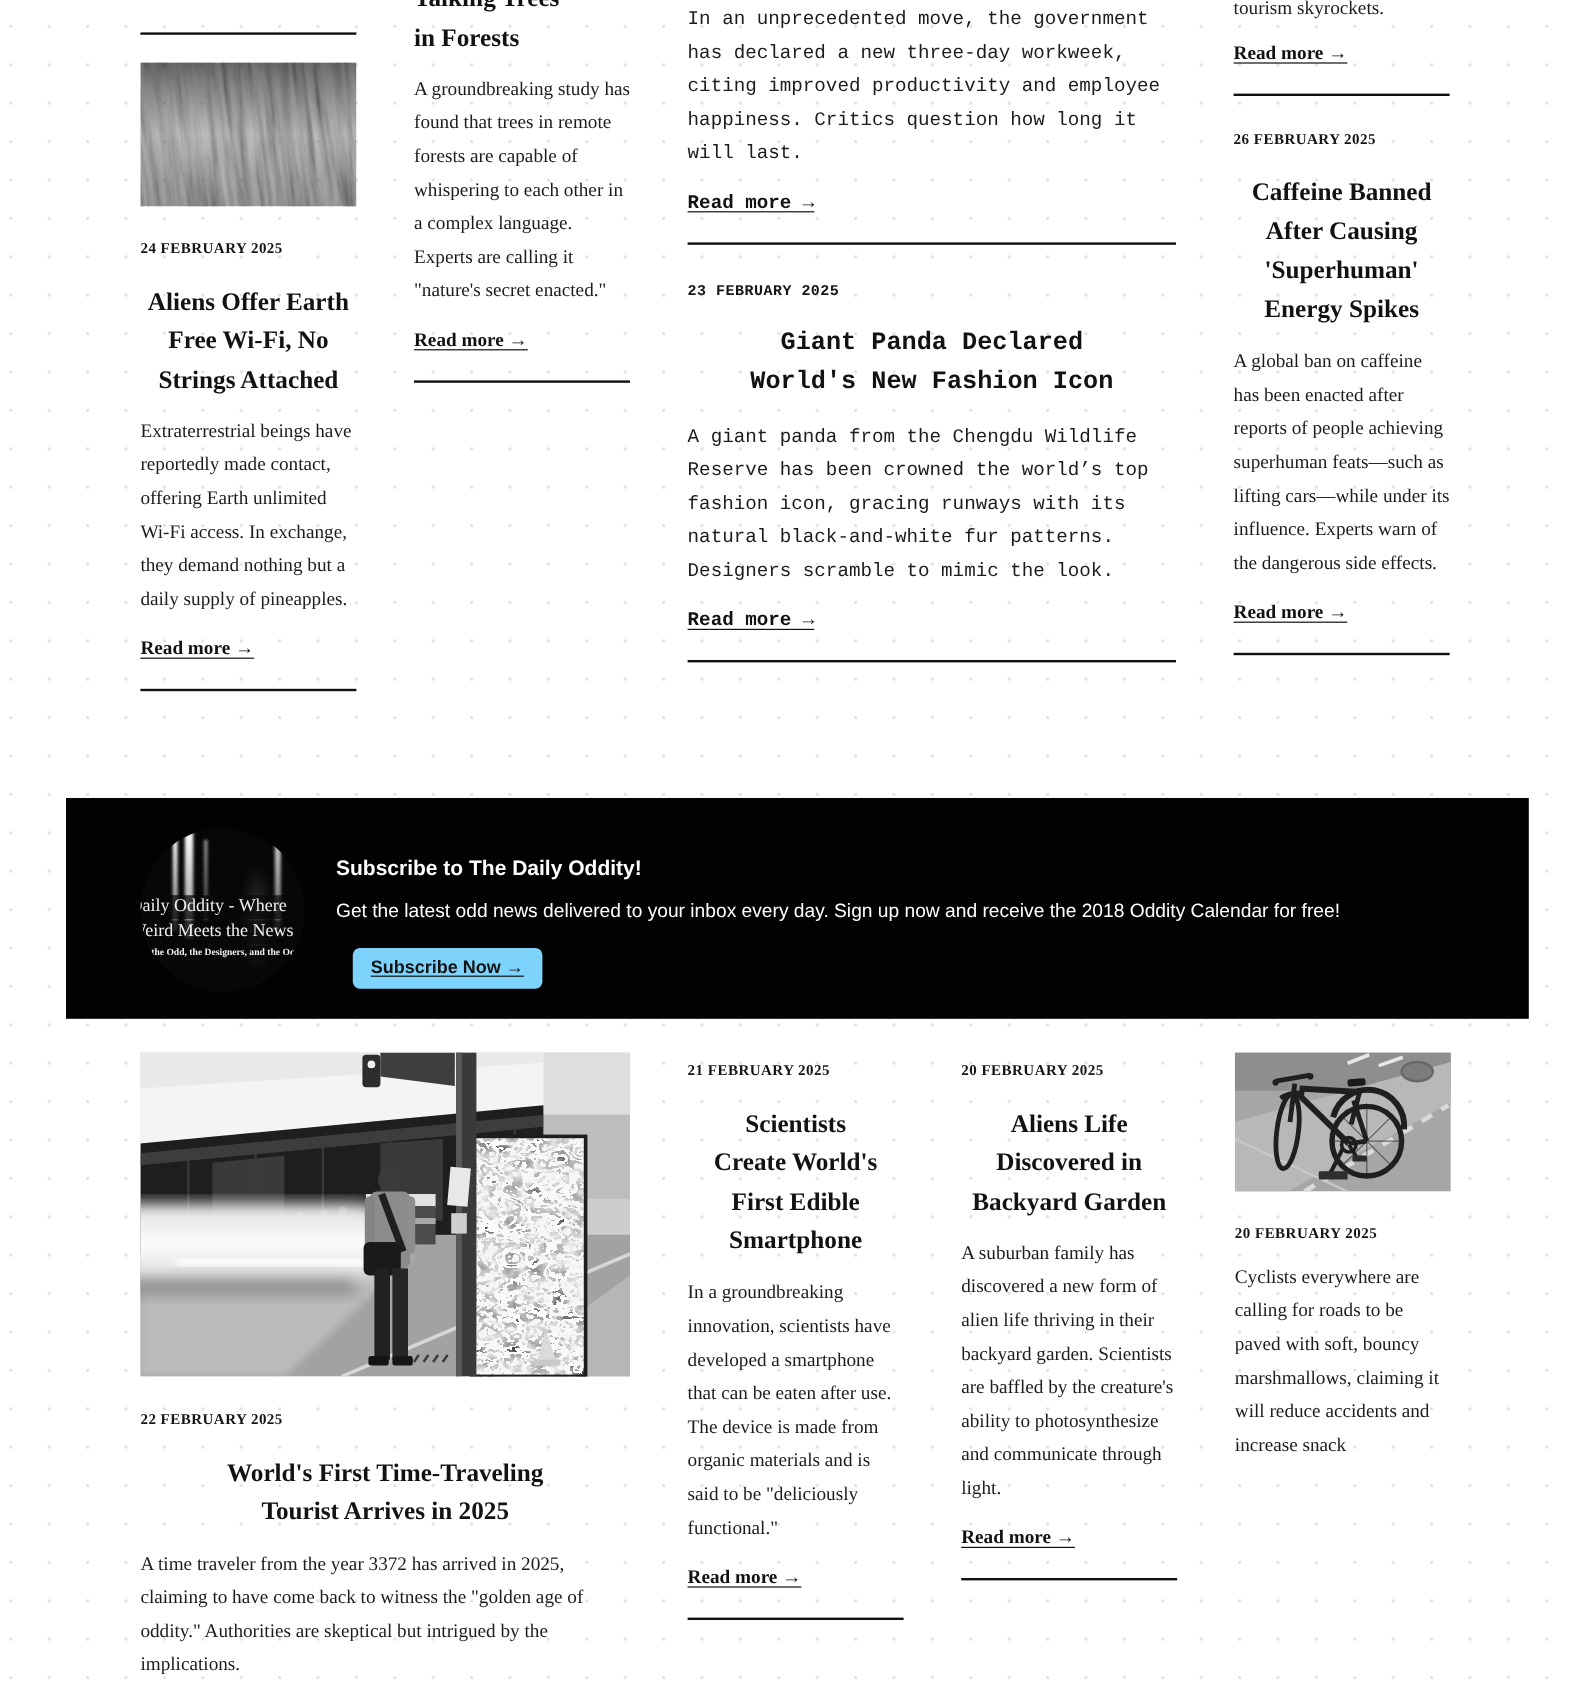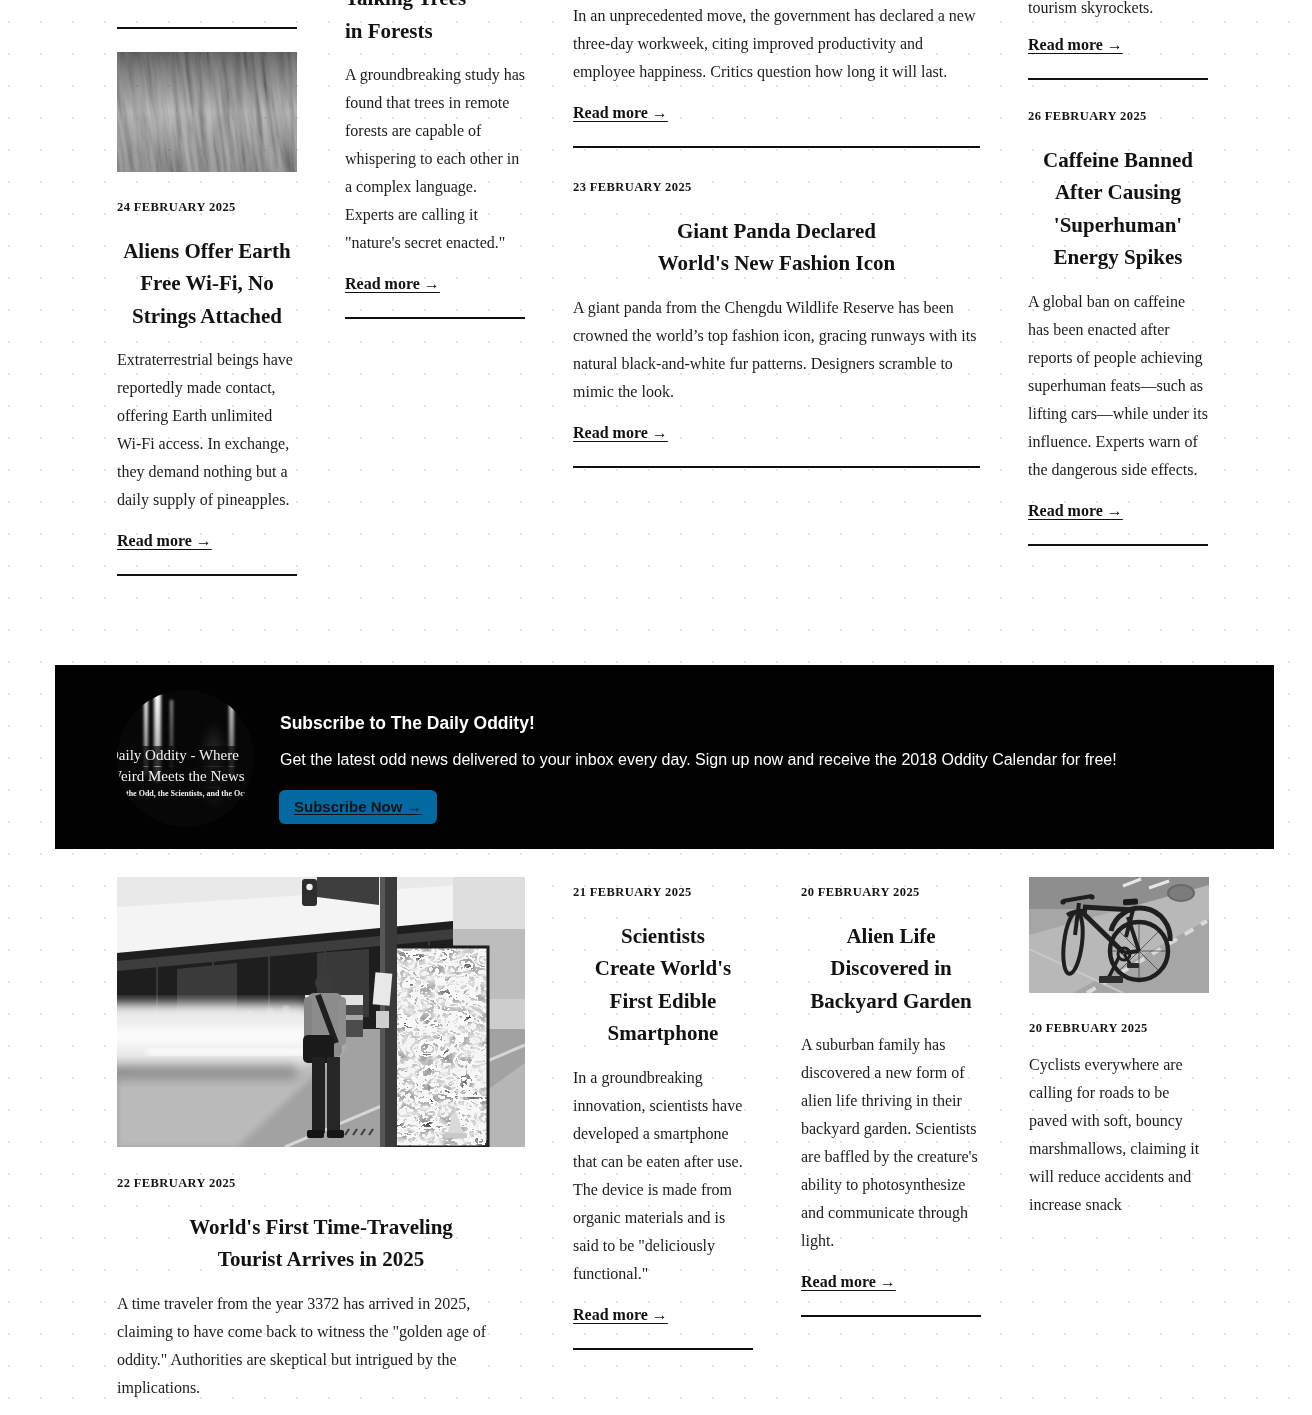--- a/index.html
+++ b/index.html
@@ -6,21 +6,21 @@
   #stage{
     position:relative;width:1312px;height:1415px;overflow:hidden;
     background-color:#ffffff;
     background-image:radial-gradient(circle, #e2e2e2 1.1px, transparent 1.45px);
     background-size:32px 32px;background-position:25px 6px;
     font-family:"Liberation Serif","DejaVu Serif",serif;color:#151515;
   }
   .top-section{position:absolute;top:0;left:117px;width:1092px;display:flex;gap:48px;}
   .bottom-section{position:absolute;top:877px;left:117px;width:1092px;display:flex;gap:48px;}
   .w180{flex:0 0 180px;width:180px;}
-  .w407{flex:0 0 407px;width:407px;}
+  .w407{flex:0 0 407px;width:407px;font-family:Liberation Mono, monospace;}
   .w408{flex:0 0 408px;width:408px;}
   .divider{height:0;border-top:2px solid #111;}
   .date{font-weight:bold;font-size:12.5px;letter-spacing:0.4px;line-height:1.25;}
   .title{font-weight:bold;font-size:21px;line-height:1.55;white-space:pre-line;color:#121212;}
   .body{font-size:16px;line-height:1.75;color:#1c1c1c;}
   .read{display:inline-block;font-weight:bold;font-size:16px;color:#111;
         text-decoration:underline;text-underline-offset:3px;cursor:pointer;}
   .photo{display:block;}
   
   .banner{position:absolute;top:665px;left:55px;width:1219px;height:184px;background:#020202;
@@ -28,21 +28,21 @@
   .logo-circle{position:absolute;left:62px;top:25px;width:137px;height:137px;border-radius:50%;
                overflow:hidden;background:#070707;}
   .streak{position:absolute;filter:blur(1.4px);}
   .logo-lines{position:absolute;left:-14px;top:56px;width:190px;}
   .logo-l{display:table;white-space:nowrap;background:rgba(8,8,8,0.72);color:#f2f2f2;
           font-family:"Liberation Serif",serif;padding:1px 5px 2px;margin-bottom:1px;}
   .logo-l1,.logo-l2{font-size:15px;}
   .logo-l3{font-size:8px;font-weight:bold;margin-left:18px;}
   .banner-title{position:absolute;left:225px;top:48px;font-size:17.5px;font-weight:bold;}
   .banner-text{position:absolute;left:225px;top:86px;font-size:16px;width:960px;}
-  .banner-btn{position:absolute;left:224px;top:125px;background:#0369a1;color:#131313;
+  .banner-btn{position:absolute;left:239px;top:125px;background:#7dd3fc;color:#131313;
               font-weight:bold;font-size:15px;font-family:inherit;padding:8px 15px 9px;
               border:none;border-radius:6px;text-decoration:underline;text-underline-offset:2px;cursor:pointer;}
   
   .mt8{margin-top:8px;}  .mt14{margin-top:14px;} .mt18{margin-top:18px;}.mt23{margin-top:23px;} .mt24{margin-top:24px;}
   .mt27{margin-top:27px;}.mt28{margin-top:28px;} .mt29{margin-top:29px;}
   .mt32{margin-top:32px;}.mt19{margin-top:19px;text-align:center;}
   .cut-col2{margin-top:-18px;} .cut-col3{margin-top:2px;} .cut-col4{margin-top:-6px;}
 </style>
 </head>
 <body>
@@ -128,21 +128,21 @@
   <div class="banner">
     <div class="logo-circle">
       <div class="streak" style="left:27px;top:6px;width:4px;height:80px;background:linear-gradient(#fdfdfd,#777);"></div>
       <div class="streak" style="left:37px;top:2px;width:7px;height:90px;background:linear-gradient(#ffffff,#888);"></div>
       <div class="streak" style="left:53px;top:10px;width:3px;height:68px;background:linear-gradient(#cfcfcf,#555);opacity:.7;"></div>
       <div class="streak" style="left:112px;top:10px;width:5px;height:78px;background:linear-gradient(#efefef,#666);opacity:.85;"></div>
       <div class="streak" style="left:84px;top:30px;width:26px;height:90px;background:radial-gradient(closest-side,#3d3d3d,transparent);filter:blur(4px);"></div>
       <div class="logo-lines">
         <div class="logo-l logo-l1">Daily Oddity - Where</div>
         <div class="logo-l logo-l2">Weird Meets the News</div>
-        <div class="logo-l logo-l3">the Odd, the Scientists, and the Occ</div>
+        <div class="logo-l logo-l3">the Odd, the Designers, and the Occ</div>
       </div>
     </div>
     <div class="banner-title">Subscribe to The Daily Oddity!</div>
     <div class="banner-text">Get the latest odd news delivered to your inbox every day. Sign up now and receive the 2018 Oddity Calendar for free!</div>
     <button class="banner-btn">Subscribe Now →</button>
   </div>
 
   <div class="bottom-section">
 
     <div class="w408">
@@ -243,21 +243,21 @@
 Create World's
 First Edible
 Smartphone</div>
       <div class="body mt14">In a groundbreaking innovation, scientists have developed a smartphone that can be eaten after use. The device is made from organic materials and is said to be "deliciously functional."</div>
       <a class="read mt18">Read more →</a>
       <div class="divider mt24"></div>
     </div>
 
     <div class="w180">
       <div class="date mt8">20 FEBRUARY 2025</div>
-      <div class="title mt19">Alien Life
+      <div class="title mt19">Aliens Life
 Discovered in
 Backyard Garden</div>
       <div class="body mt14">A suburban family has discovered a new form of alien life thriving in their backyard garden. Scientists are baffled by the creature's ability to photosynthesize and communicate through light.</div>
       <a class="read mt18">Read more →</a>
       <div class="divider mt24"></div>
     </div>
 
     <div class="w180">
       <svg class="photo" width="180" height="116">
         <rect width="180" height="116" fill="#a6a6a6"></rect>

